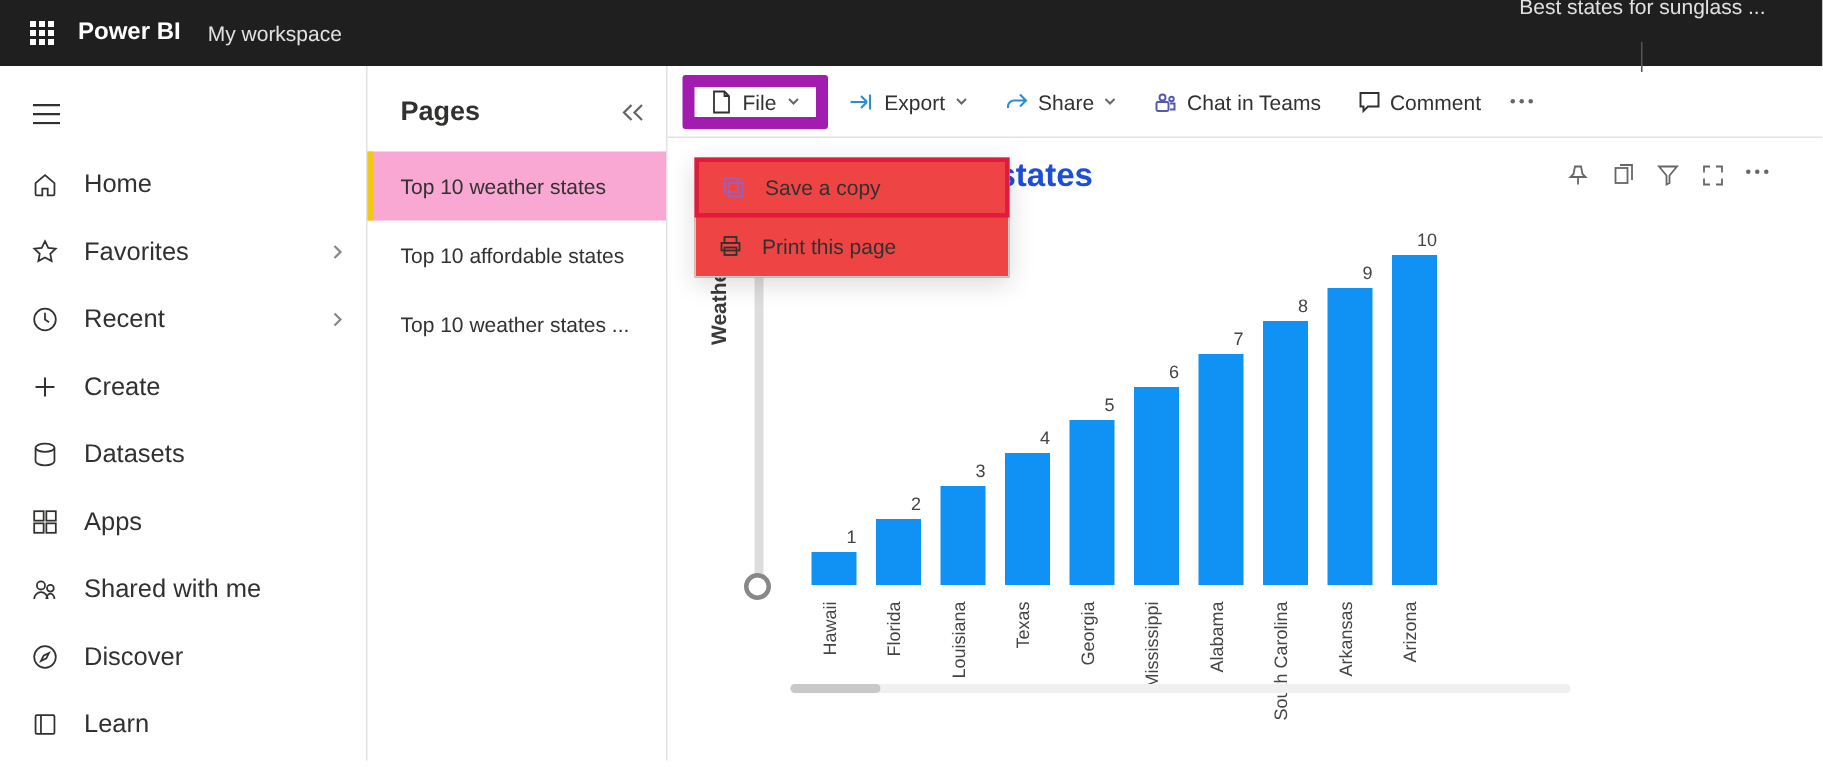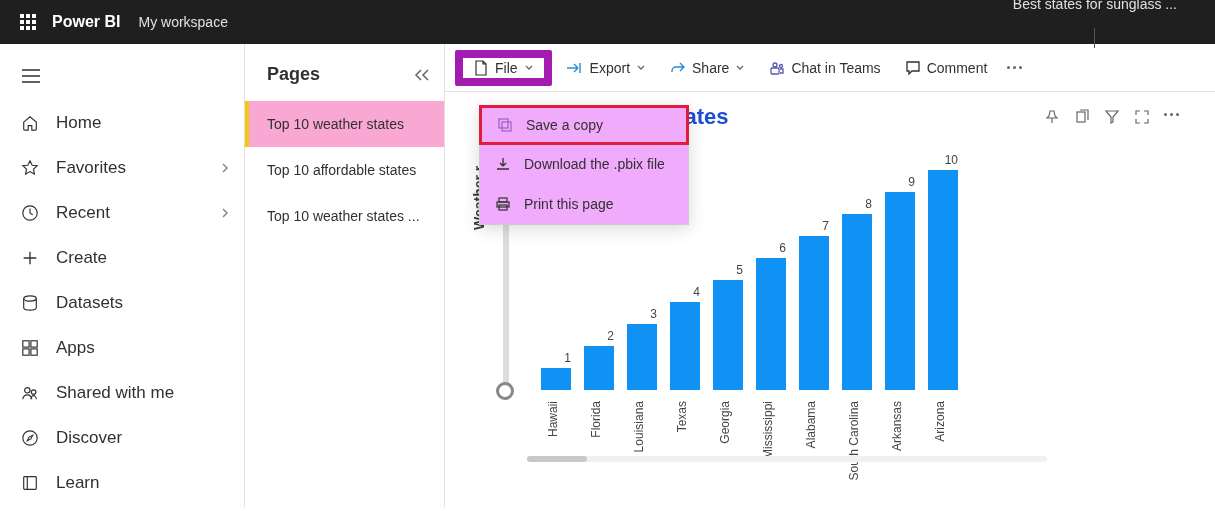--- a/index.html
+++ b/index.html
@@ -39,21 +39,21 @@
 
   
   .toolbar { height:48px; border-bottom:1px solid #e1e1e1; display:flex; align-items:center; padding-left:10px; gap:4px; }
   .tool-btn { height:36px; display:flex; align-items:center; padding:0 10px; gap:6px; cursor:pointer; font-size:14px; }
   .tool-btn.highlighted { border:8px solid #a21caf; border-radius:2px; }
   .tool-chev { font-size:11px; color:#666; }
   .more-dots { display:flex; gap:3px; margin-left:6px;}
   .more-dots span { width:3px; height:3px; background:#666; border-radius:50%; }
 
   
-  .dropdown { position:absolute; top:47px; left:0px; width:210px; background:#f0abfc; border:1px solid #ccc; box-shadow:0 4px 16px rgba(0,0,0,.15); z-index:10;margin-left:16px; }
+  .dropdown { position:absolute; top:47px; left:0px; width:210px; background:#ef4444; border:1px solid #ccc; box-shadow:0 4px 16px rgba(0,0,0,.15); z-index:10; }
   .dropdown-item { height:40px; display:flex; align-items:center; padding-left:14px; gap:12px; cursor:pointer; font-size:14px;}
   .dropdown-item.highlighted2 { border:3px solid #e01b3c; margin:-1px;}
   .dd-icon { width:18px; height:18px; display:flex; align-items:center; justify-content:center; flex-shrink:0;}
 
   
   .chart-wrap { position:absolute; left:10px; right:10px; top:60px; bottom:0; }
   .chart-title-row { display:flex; align-items:center; }
   .chart-title { font-size:22px; font-weight:600; color:#1d4ed8; margin-left:210px; }
   .chart-actions { margin-left:auto; display:flex; gap:14px; color:#666; margin-right:26px;}
   .chart-body { position:relative; height:330px; margin-top:10px; }
@@ -240,28 +240,20 @@
 
         <div class="dropdown">
           <div class="dropdown-item highlighted2">
             <span class="dd-icon">
                 <svg width="16" height="16" viewBox="0 0 16 16">
                   <rect x="2" y="2" width="9" height="9" fill="none" stroke="#9b5fc0" stroke-width="1.2"></rect>
                   <rect x="5" y="5" width="9" height="9" fill="none" stroke="#9b5fc0" stroke-width="1.2"></rect>
                 </svg>
               </span>
             <span>Save a copy</span>
-          </div>
-          <div class="dropdown-item">
-            <span class="dd-icon">
-                <svg width="16" height="16" viewBox="0 0 16 16">
-                  <path d="M8 2v8m0 0l-3-3m3 3l3-3M2 13h12" fill="none" stroke="#323130" stroke-width="1.3"></path>
-                </svg>
-              </span>
-            <span>Download the .pbix file</span>
           </div>
           <div class="dropdown-item">
             <span class="dd-icon">
                 <svg width="16" height="16" viewBox="0 0 16 16">
                   <rect x="4" y="2" width="8" height="4" fill="none" stroke="#323130" stroke-width="1.2"></rect>
                   <rect x="2" y="6" width="12" height="5" fill="none" stroke="#323130" stroke-width="1.2"></rect>
                   <rect x="4" y="9" width="8" height="5" fill="none" stroke="#323130" stroke-width="1.2"></rect>
                 </svg>
               </span>
             <span>Print this page</span>

